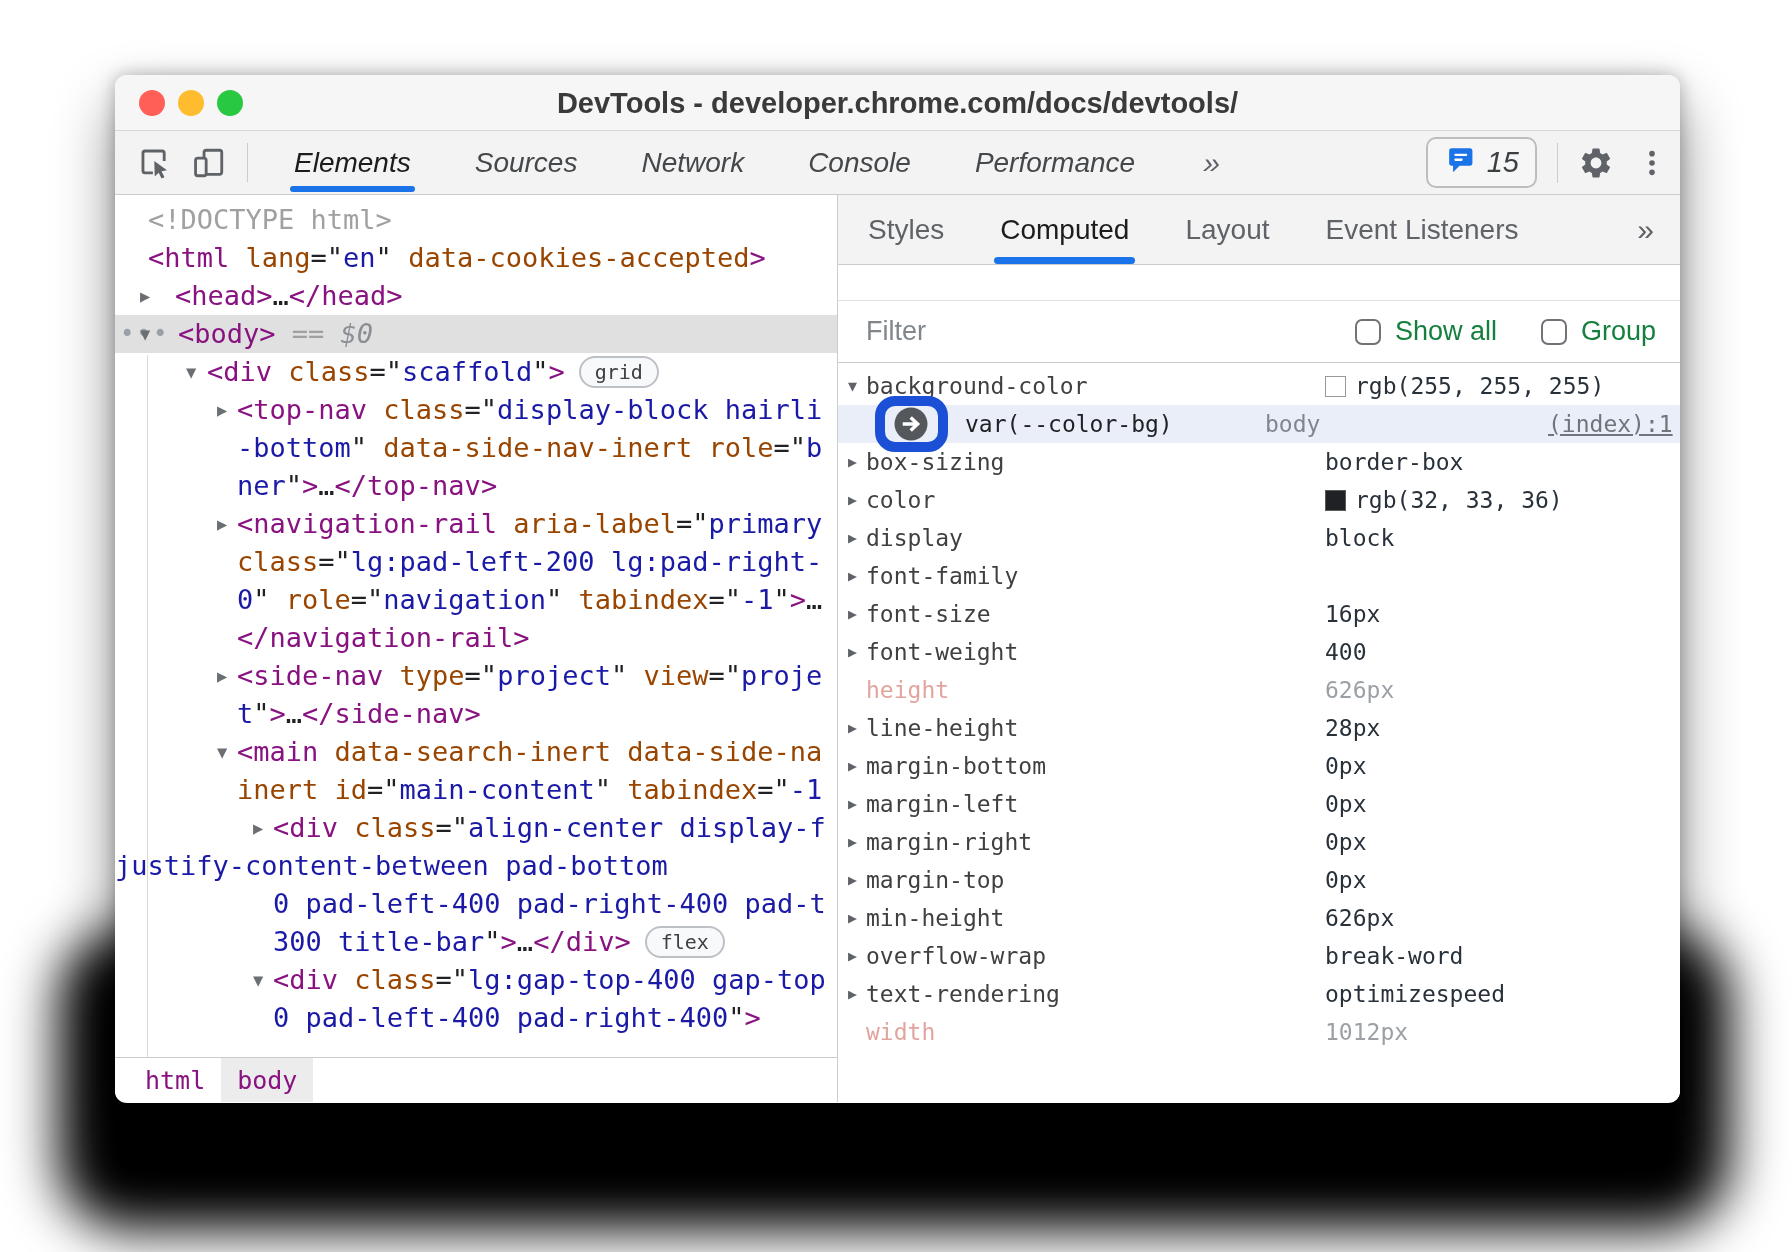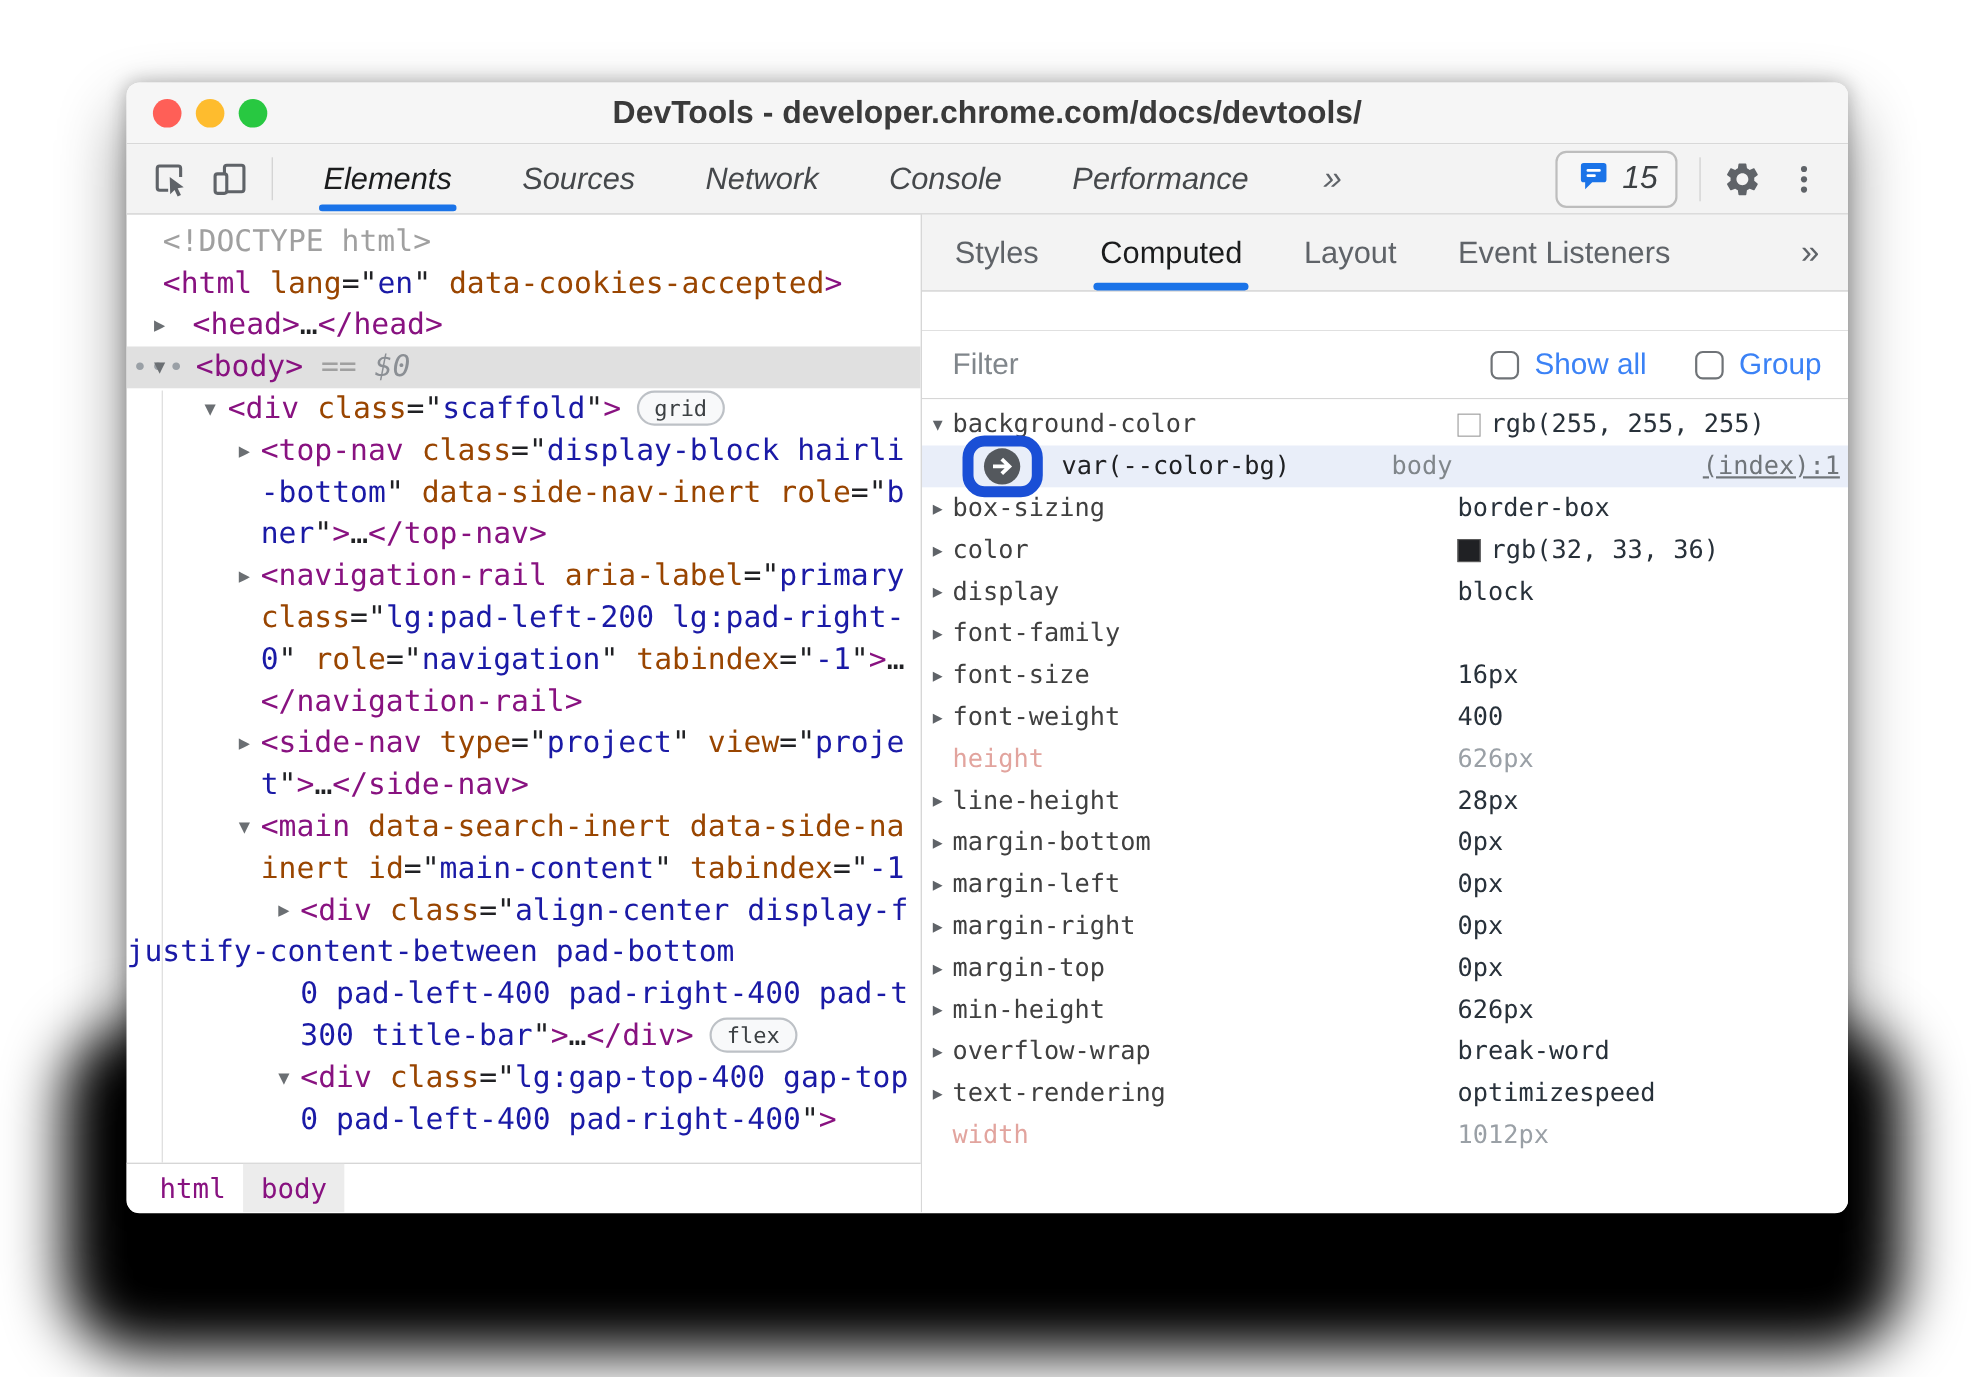--- a/index.html
+++ b/index.html
@@ -24,21 +24,21 @@
   .tool-icons { display:flex; align-items:center; gap:18px; padding:0 20px 0 22px; }
   .tool-btn { width:36px; height:36px; display:flex; align-items:center; justify-content:center; }
   .vdiv { width:1px; background:#ccc; margin:12px 0; }
   .tabs { display:flex; align-items:stretch; margin-left:42px; }
   .tab { position:relative; display:flex; align-items:center; padding:0 4px; margin-right:56px;
          font-size:28px; color:#45484b; cursor:default; }
   .tab.sel { color:#1b1c1d; }
   .tab.sel::after { content:""; position:absolute; left:0; right:0; bottom:2px; height:6px;
                     border-radius:3px; background:#1a73e8; }
   .chev { display:flex; align-items:center; font-size:30px; color:#5f6368; margin-left:8px; }
-  .tb-right { margin-left:auto; display:flex; align-items:center; gap:20px; padding-right:22px;justify-content:space-between; }
+  .tb-right { margin-left:auto; display:flex; align-items:center; gap:20px; padding-right:10px;justify-content:space-between; }
   .issues { display:flex; align-items:center; gap:12px; border:2px solid #bdbdbd; border-radius:10px;
             padding:6px 16px; background:#f6f6f6; }
   .issues .cnt { font-size:29px; color:#3c4043; }
   
   .content { display:flex; height:907px; }
   .left-pane { width:723px; border-right:1px solid #ccc; display:flex; flex-direction:column; position:relative; }
   .right-pane { flex:1; display:flex; flex-direction:column; overflow:hidden; }
   
   .tree { position:relative; flex:1; overflow:hidden; padding-top:6px;
           font-family:"DejaVu Sans Mono", monospace; font-size:27px; }
@@ -64,21 +64,21 @@
   .stab { position:relative; display:flex; align-items:center; padding:0 2px; margin-right:52px;
           font-size:28px; color:#5f6368; }
   .stab.sel { color:#1b1c1d; }
   .stab.sel::after { content:""; position:absolute; left:-4px; right:-4px; bottom:0; height:7px;
                      border-radius:4px; background:#1a73e8; }
   .side-tabs .chev { position:absolute; right:26px; top:0; bottom:0; }
   .gap-row { height:36px; border-bottom:1px solid #e0e0e0; background:#fff; }
   .filter-row { height:62px; border-bottom:1px solid #ccc; display:flex; align-items:center;
                 padding:0 24px 0 28px; background:#fff; }
   .filter-ph { font-size:27px; color:#80868b; flex:1; }
-  .cb-group { display:flex; align-items:center; gap:14px; margin-left:44px; font-size:27px; color:#3b82f6; }
+  .cb-group { display:flex; align-items:center; gap:14px; margin-left:44px; font-size:27px; color:#15803d; }
   .cb { width:26px; height:26px; border:2.5px solid #6f7377; border-radius:7px; background:#fff; }
   
   .props { flex:1; position:relative; overflow:hidden; background:#fff; padding-top:4px;
            font-family:"DejaVu Sans Mono", monospace; font-size:23px; }
   .prow { position:relative; height:38px; line-height:38px; white-space:pre; }
   .prow .exp { position:absolute; left:10px; top:0; font-size:15px; color:#5f6368; }
   .prow .pname { position:absolute; left:28px; color:#404040; }
   .prow .pname.faded { color:#e2a49e; }
   .prow .pval { position:absolute; left:487px; display:flex; align-items:center; gap:9px; color:#28313a; }
   .prow .pval.faded { color:#9aa0a6; }

